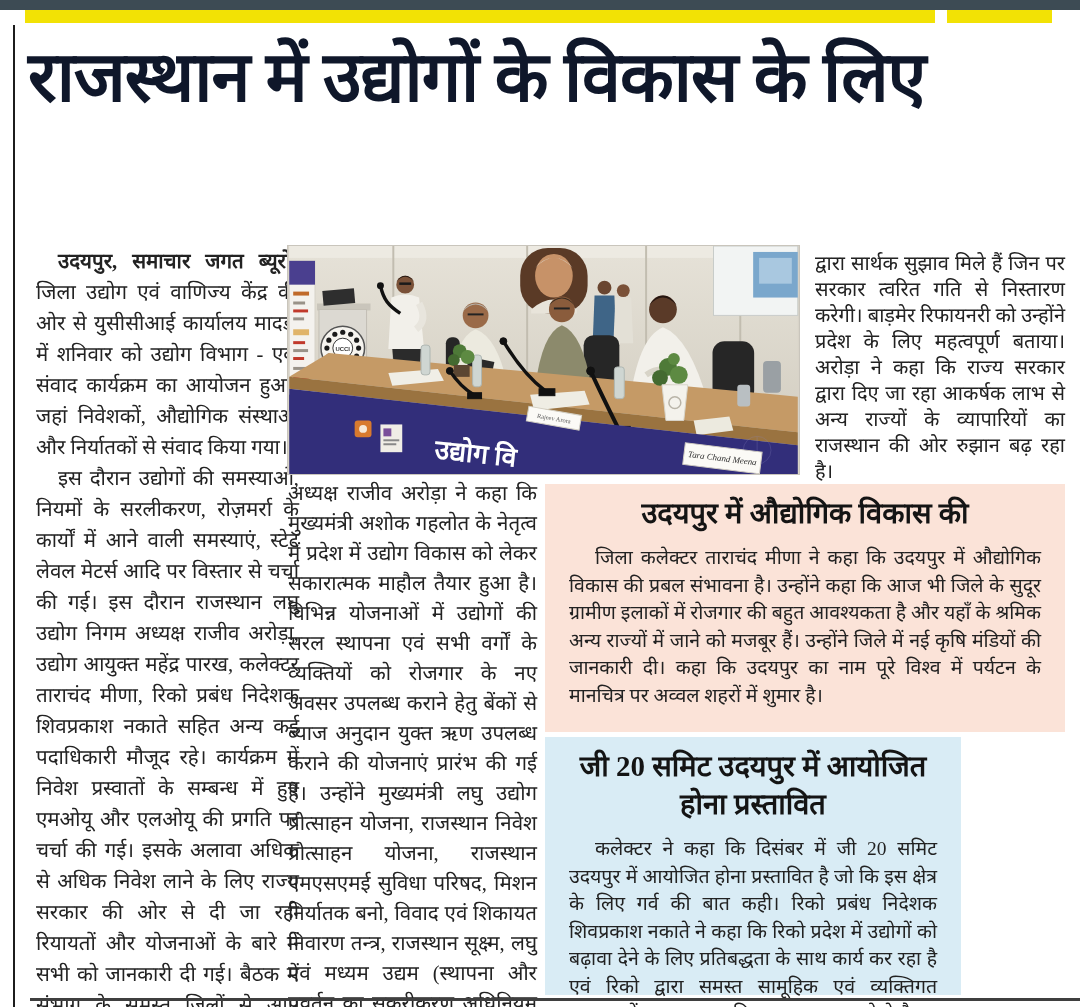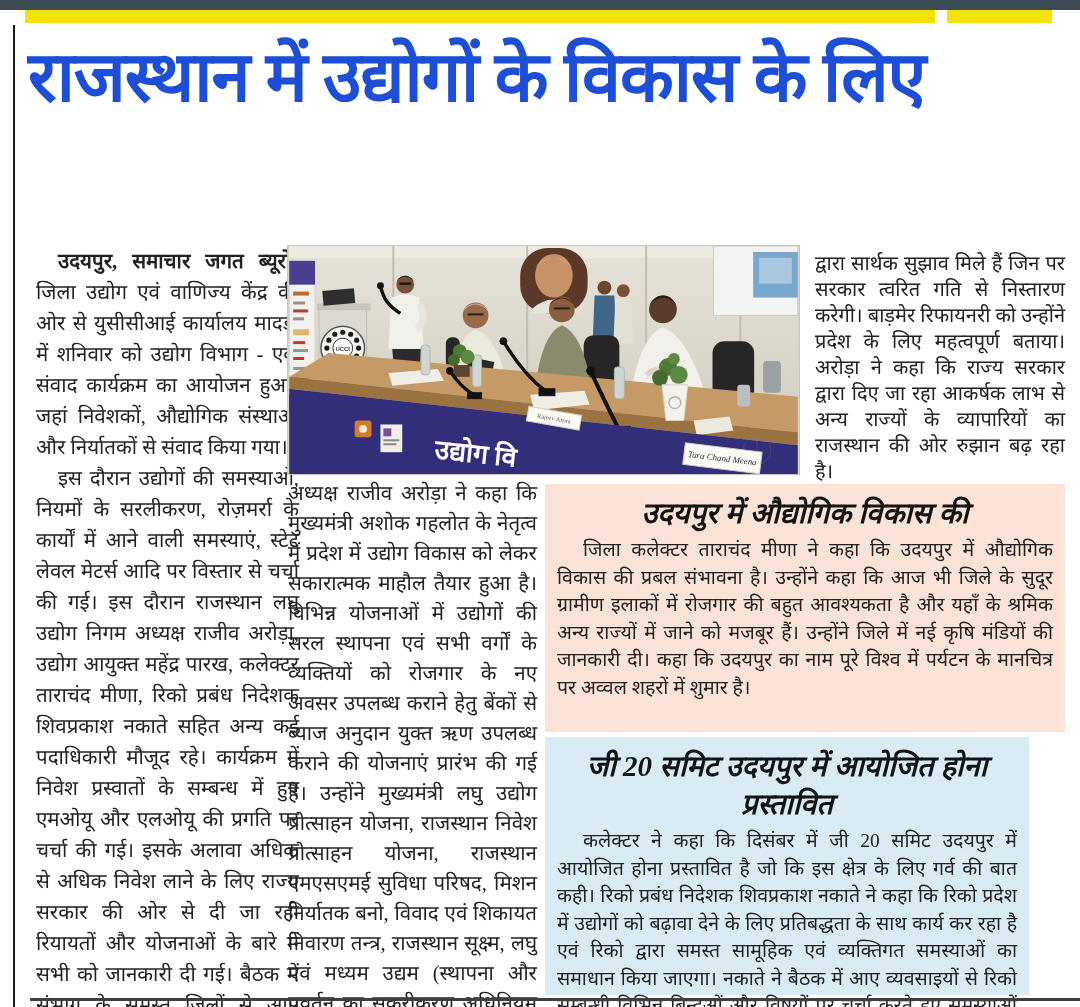--- a/index.html
+++ b/index.html
@@ -11,41 +11,41 @@
   .abs{position:absolute;}
   
   #topbar{left:0;top:0;width:1080px;height:10px;background:#3d4b54;}
   #yellowbar{left:25px;top:10px;width:1027px;height:13px;background:#f2e205;}
   #yellownotch{left:935px;top:10px;width:12px;height:13px;background:#ffffff;}
   #leftborder{left:13px;top:25px;width:2px;height:982px;background:#1c1c1c;}
   #bottomrule{left:30px;top:998px;width:1050px;height:3px;background:#3f3f3f;}
   
   #headline{
     left:28px;top:28px;width:1034px;height:204px;
-    font-weight:800;font-size:70px;line-height:99px;color:#1d4ed8;
+    font-weight:800;font-size:70px;line-height:99px;color:#0f172a;
     letter-spacing:-1px;white-space:nowrap;
   }
   
   .bodycol{font-size:20.5px;line-height:31px;text-align:justify;color:#222222;}
   .bodycol p{margin:0;text-indent:22px;}
   .bodycol p.noindent{text-indent:0;}
   #col-left{left:36px;top:246px;width:263px;height:748px;}
   #col-middle{left:288px;top:478px;width:249px;height:516px;line-height:30px;}
   #col-right{left:815px;top:250px;width:250px;height:222px;line-height:26px;font-size:20px;}
   
   #photo{left:287px;top:245px;width:513px;height:230px;border:1px solid #c9c5bc;box-sizing:border-box;background:#d8d3c8;}
   
   .hbox{box-sizing:border-box;padding:8px 12px 0 12px;}
   #box-collector{left:545px;top:484px;width:520px;height:248px;}
-  #box-g20{left:545px;top:737px;width:484px;height:258px;}
+  #box-g20{left:545px;top:737px;width:416px;height:258px;}
   .hbox-heading{
     font-weight:800;text-align:center;color:#141414;
-    font-size:29px;line-height:38px;margin:2px 0 4px 0;font-style:italic;
+    font-size:29px;line-height:38px;margin:2px 0 4px 0;
   }
-  .hbox-body{font-size:19.5px;line-height:27.5px;text-align:justify;color:#222222;margin:0;text-indent:26px;}
+  .hbox-body{font-size:19.5px;line-height:27.5px;text-align:justify;color:#222222;margin:12px;text-indent:26px;}
 </style>
 </head>
 <body>
 
 <div id="page">
 
   <div class="abs" id="topbar"></div>
   <div class="abs" id="yellowbar"></div>
   <div class="abs" id="yellownotch"></div>
   <div class="abs" id="leftborder"></div>

